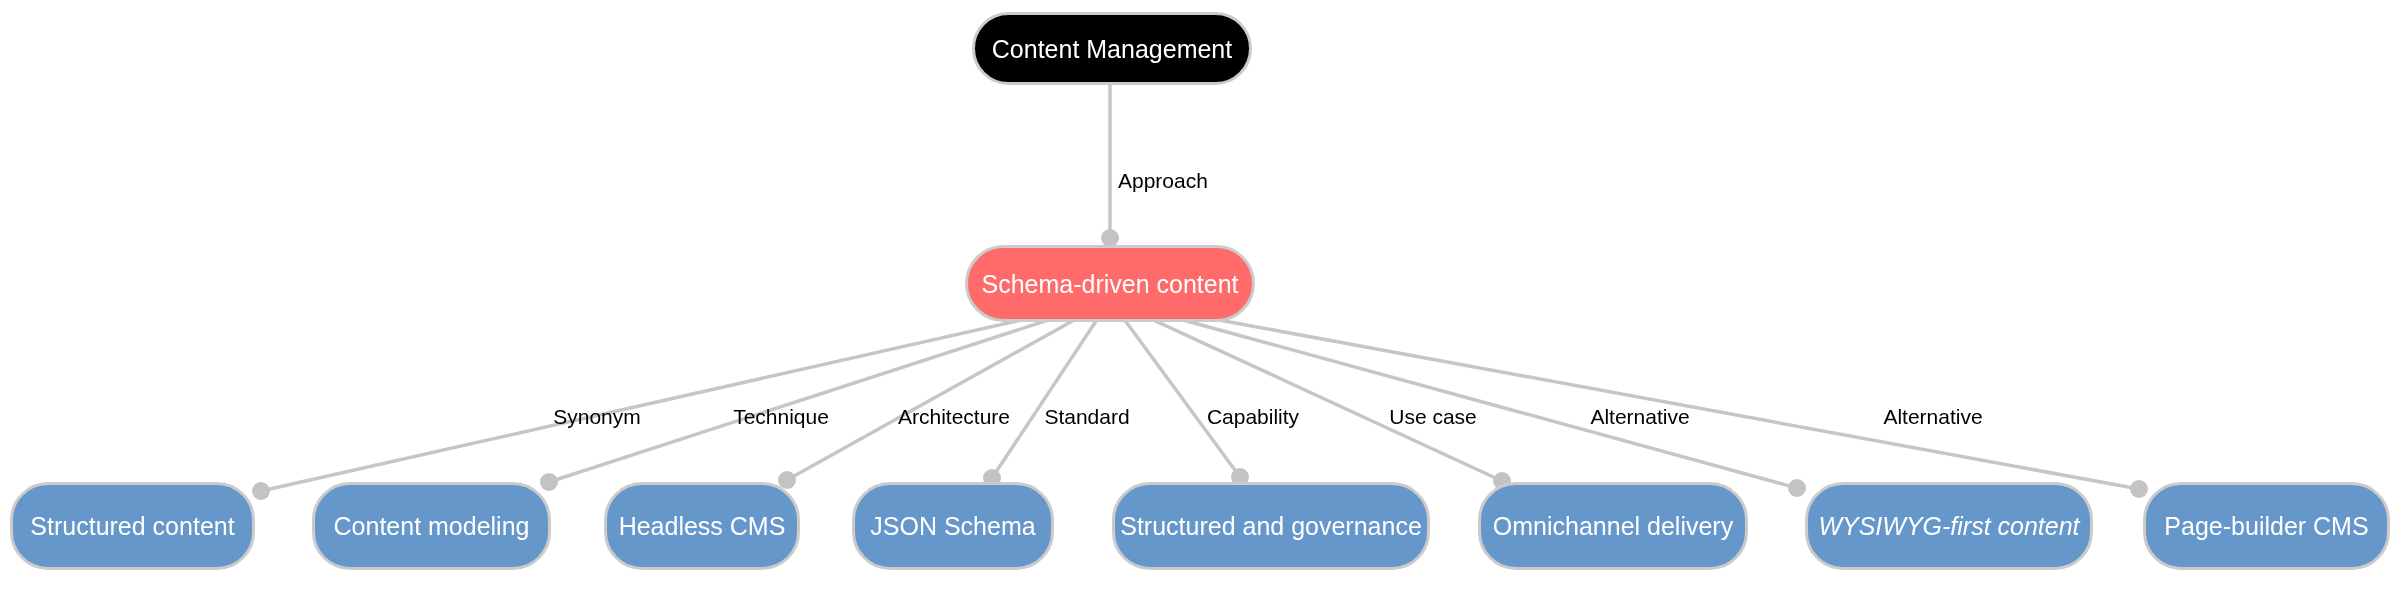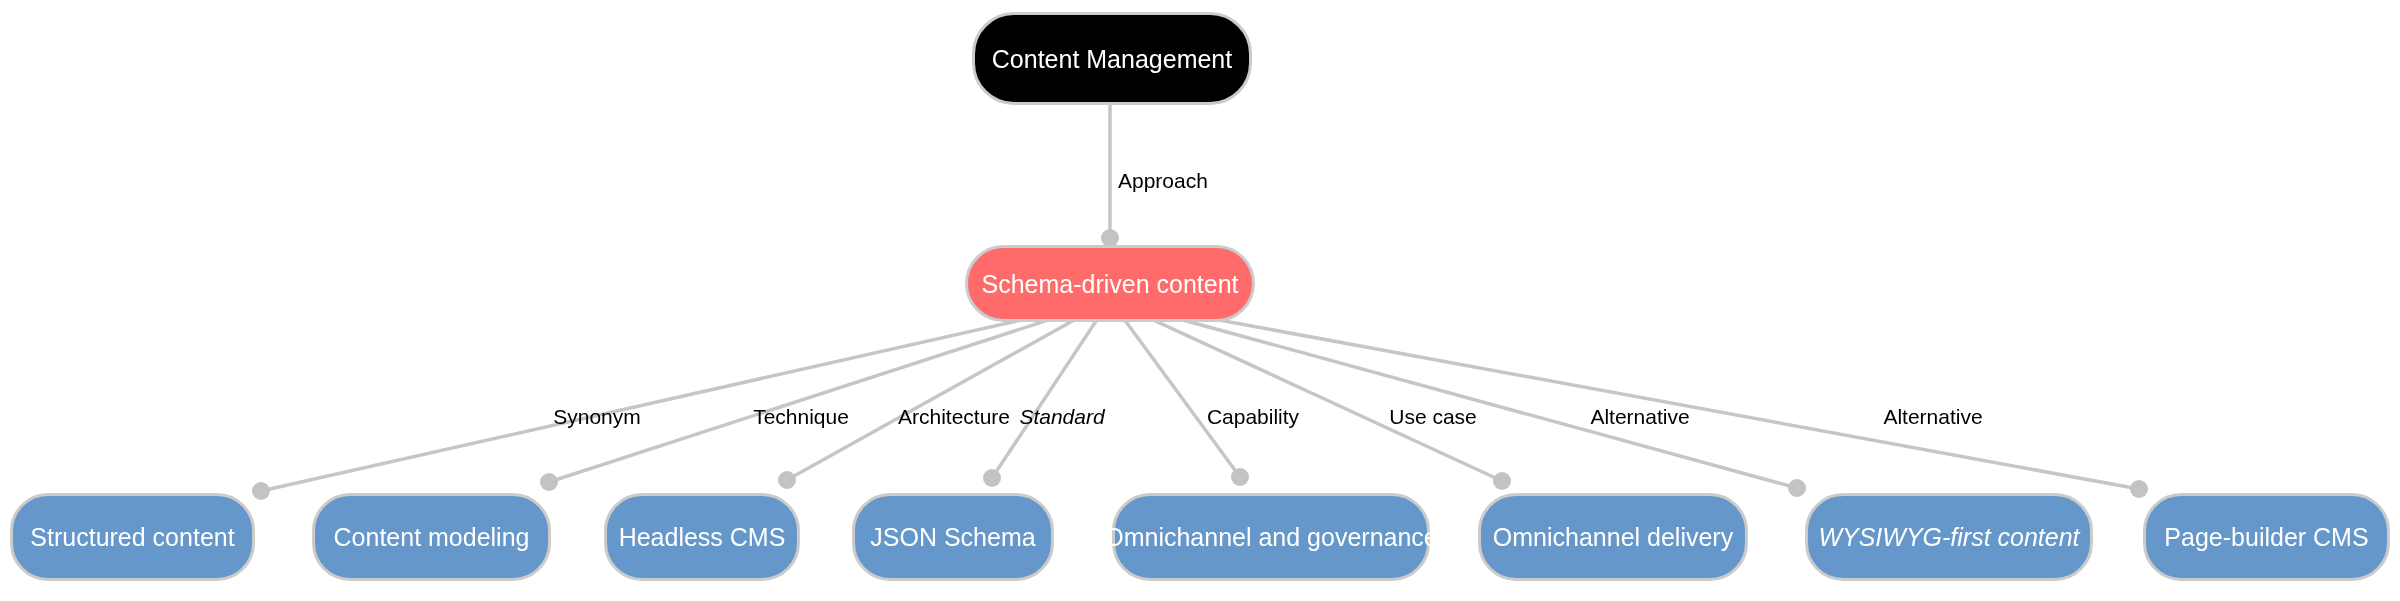--- a/index.html
+++ b/index.html
@@ -44,31 +44,31 @@
     font-size: 25px;
     line-height: 1.2;
     white-space: nowrap;
     border: 3px solid #cbcbcb;
     z-index: 2;
     cursor: pointer;
   }
   .node-root {
     background: #000000;
     border-radius: 42px;
-    left: 972px; top: 12px; width: 280px; height: 93px;
+    left: 972px; top: 12px; width: 280px; height: 73px;
   }
   .node-hub {
     background: #ff6b6b;
     border-radius: 46px;
     left: 965px; top: 245px; width: 290px; height: 77px;
   }
   .node-child {
     background: #6597ca;
     border-radius: 38px;
-    top: 493px;
+    top: 482px;
     height: 88px;
   }
   .edge-label {
     position: absolute;
     z-index: 3;
     color: #000000;
     font-size: 21px;
     line-height: 30px;
     height: 30px;
     top: 402px;
@@ -129,42 +129,42 @@
     <span>Content Management</span>
   </div>
 
   <div class="node node-hub">
     <span>Schema-driven content</span>
   </div>
 
   <div class="edge-label edge-label-approach">Approach</div>
 
   <div class="edge-label" style="left:597px;">Synonym</div>
-  <div class="edge-label" style="left:781px;margin-left:20px;">Technique</div>
+  <div class="edge-label" style="left:781px;">Technique</div>
   <div class="edge-label" style="left:954px;text-align:center;">Architecture</div>
-  <div class="edge-label" style="left:1062px;font-style:italic;">Standard</div>
+  <div class="edge-label" style="left:1087px;">Standard</div>
   <div class="edge-label" style="left:1253px;">Capability</div>
   <div class="edge-label" style="left:1433px;">Use case</div>
   <div class="edge-label" style="left:1640px;">Alternative</div>
   <div class="edge-label" style="left:1933px;">Alternative</div>
 
   <div class="node node-child" style="left:10px;   width:245px;">
     <span>Structured content</span>
   </div>
   <div class="node node-child" style="left:312px;  width:239px;">
     <span>Content modeling</span>
   </div>
   <div class="node node-child" style="left:604px;  width:196px;">
     <span>Headless CMS</span>
   </div>
   <div class="node node-child" style="left:852px;  width:202px;">
     <span>JSON Schema</span>
   </div>
   <div class="node node-child" style="left:1112px; width:318px;">
-    <span>Omnichannel and governance</span>
+    <span>Structured and governance</span>
   </div>
   <div class="node node-child" style="left:1478px; width:270px;">
     <span>Omnichannel delivery</span>
   </div>
   <div class="node node-child" style="left:1805px; width:288px;font-style:italic;">
     <span>WYSIWYG-first content</span>
   </div>
   <div class="node node-child" style="left:2143px; width:247px;justify-content:center;">
     <span>Page-builder CMS</span>
   </div>

